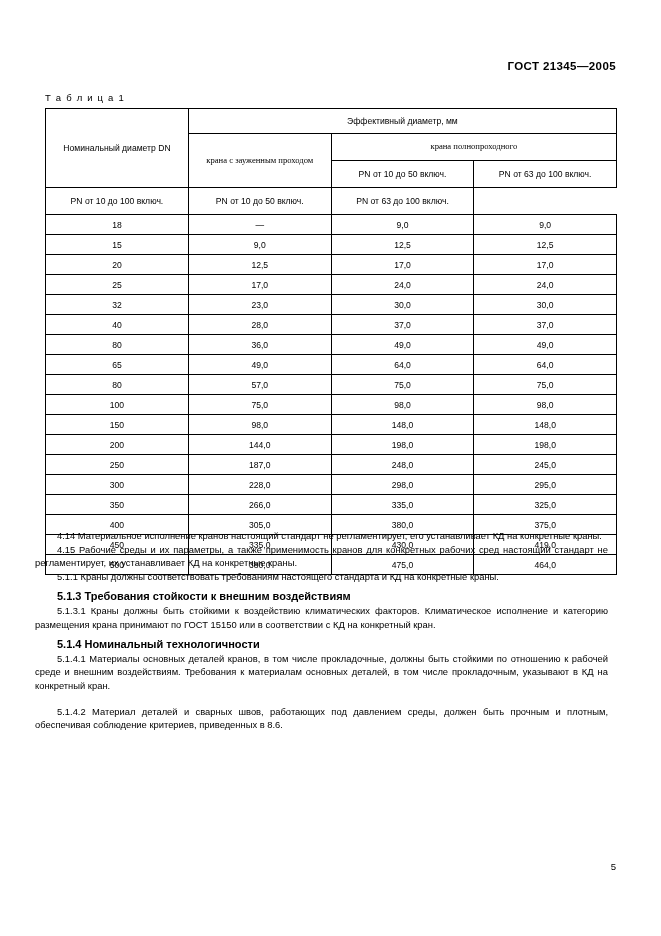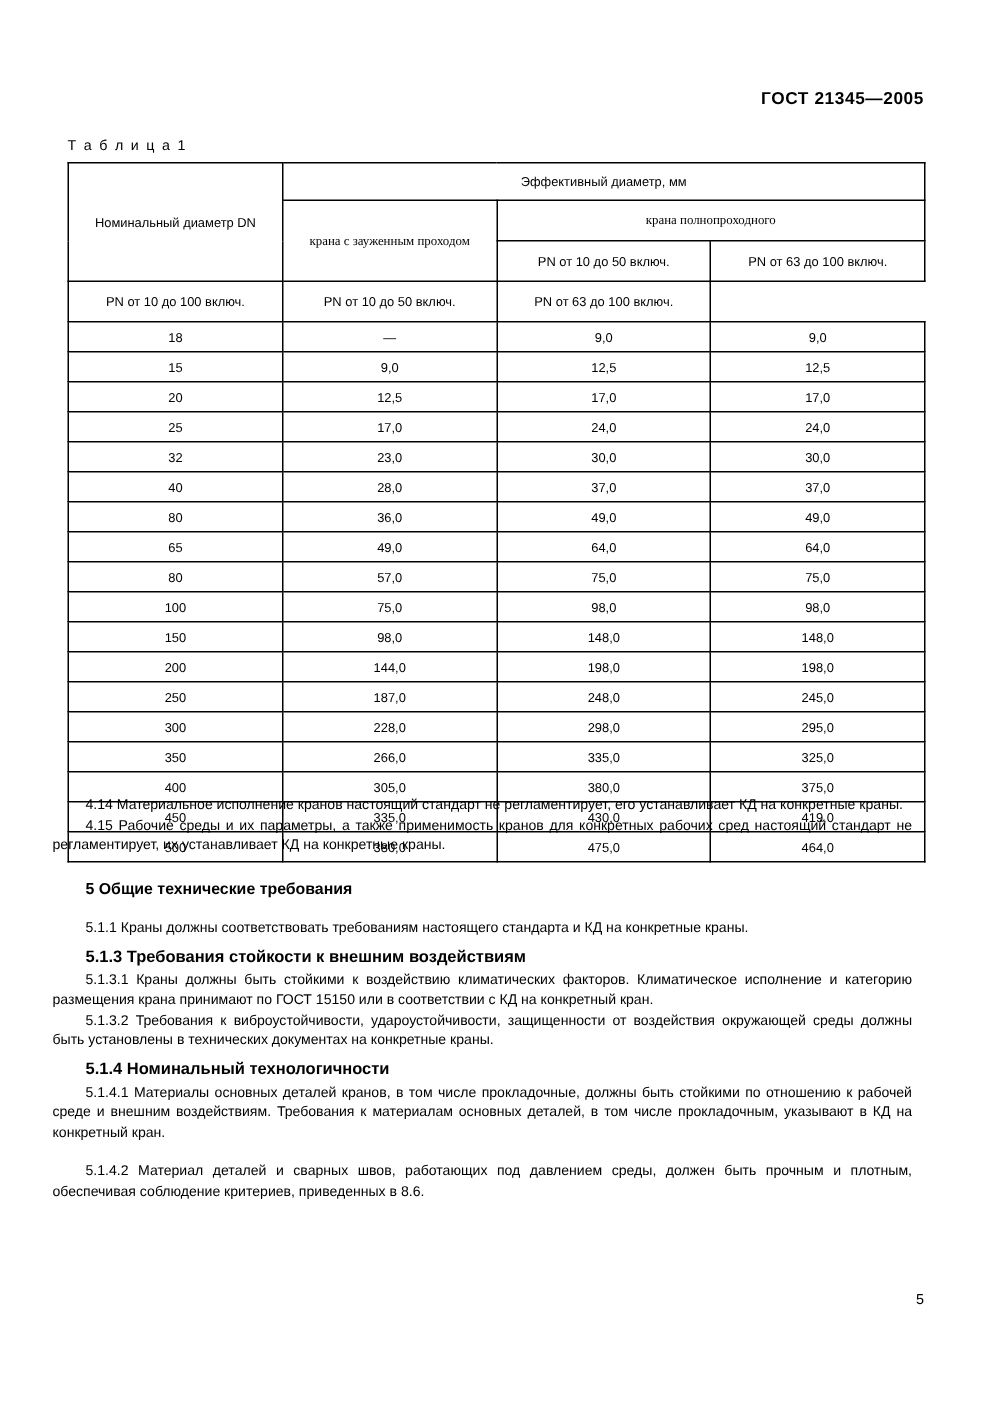--- a/index.html
+++ b/index.html
@@ -257,24 +257,22 @@
           <td class="c2">380,0</td>
           <td class="c3">475,0</td>
           <td class="c4">464,0</td>
         </tr>
       </tbody>
   </table>
 
   <div class="body-text">
     <p class="ind">4.14  Материальное исполнение кранов настоящий стандарт не регламентирует, его устанавлива­ет КД на конкретные краны.</p>
     <p class="ind">4.15  Рабочие среды и их параметры, а также применимость кранов для конкретных рабочих сред настоящий стандарт не регламентирует, их устанавливает КД на конкретные краны.</p>
-    <h2>5  Общие технические требования</h2>
     <p class="ind">5.1.1  Краны должны соответствовать требованиям настоящего стандарта и КД на конкретные краны.</p>
     <h4>5.1.3  Требования стойкости к внешним воздействиям</h4>
     <p class="ind">5.1.3.1  Краны должны быть стойкими к воздействию климатических факторов. Климатическое исполнение и категорию размещения крана принимают по ГОСТ 15150 или в соответствии с КД на кон­кретный кран.</p>
-    <p class="ind">5.1.3.2  Требования к виброустойчивости, удароустойчивости, защищенности от воздействия окружающей среды должны быть установлены в технических документах на конкретные краны.</p>
     <h4>5.1.4  Номинальный технологичности</h4>
     <p class="ind">5.1.4.1  Материалы основных деталей кранов, в том числе прокладочные, должны быть стойкими по отношению к рабочей среде и внешним воздействиям. Требования к материалам основных деталей, в том числе прокладочным, указывают в КД на конкретный кран.</p>
     <p class="ind gap-top">5.1.4.2  Материал деталей и сварных швов, работающих под давлением среды, должен быть проч­ным и плотным, обеспечивая соблюдение критериев, приведенных в 8.6.</p>
   </div>
 
   <div class="page-number">5</div>
 </div>
 
 </body></html>

